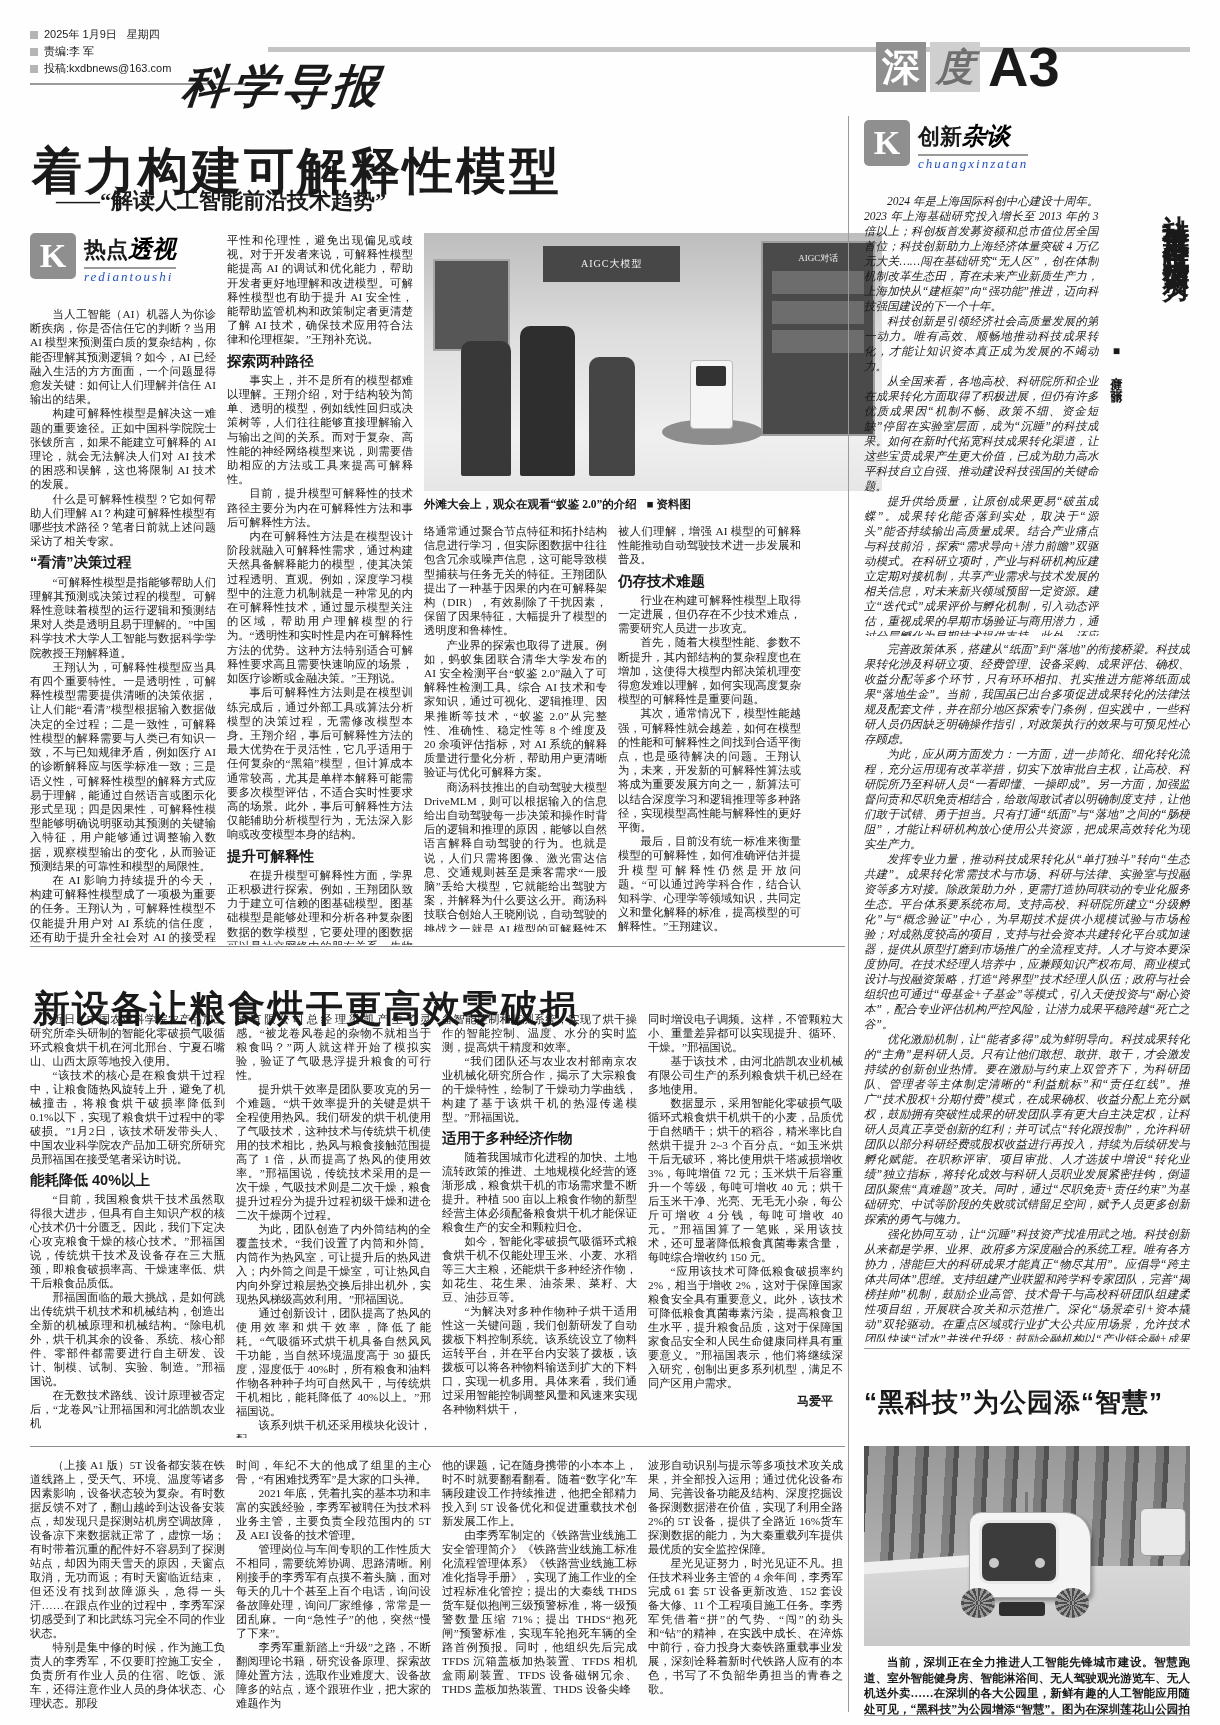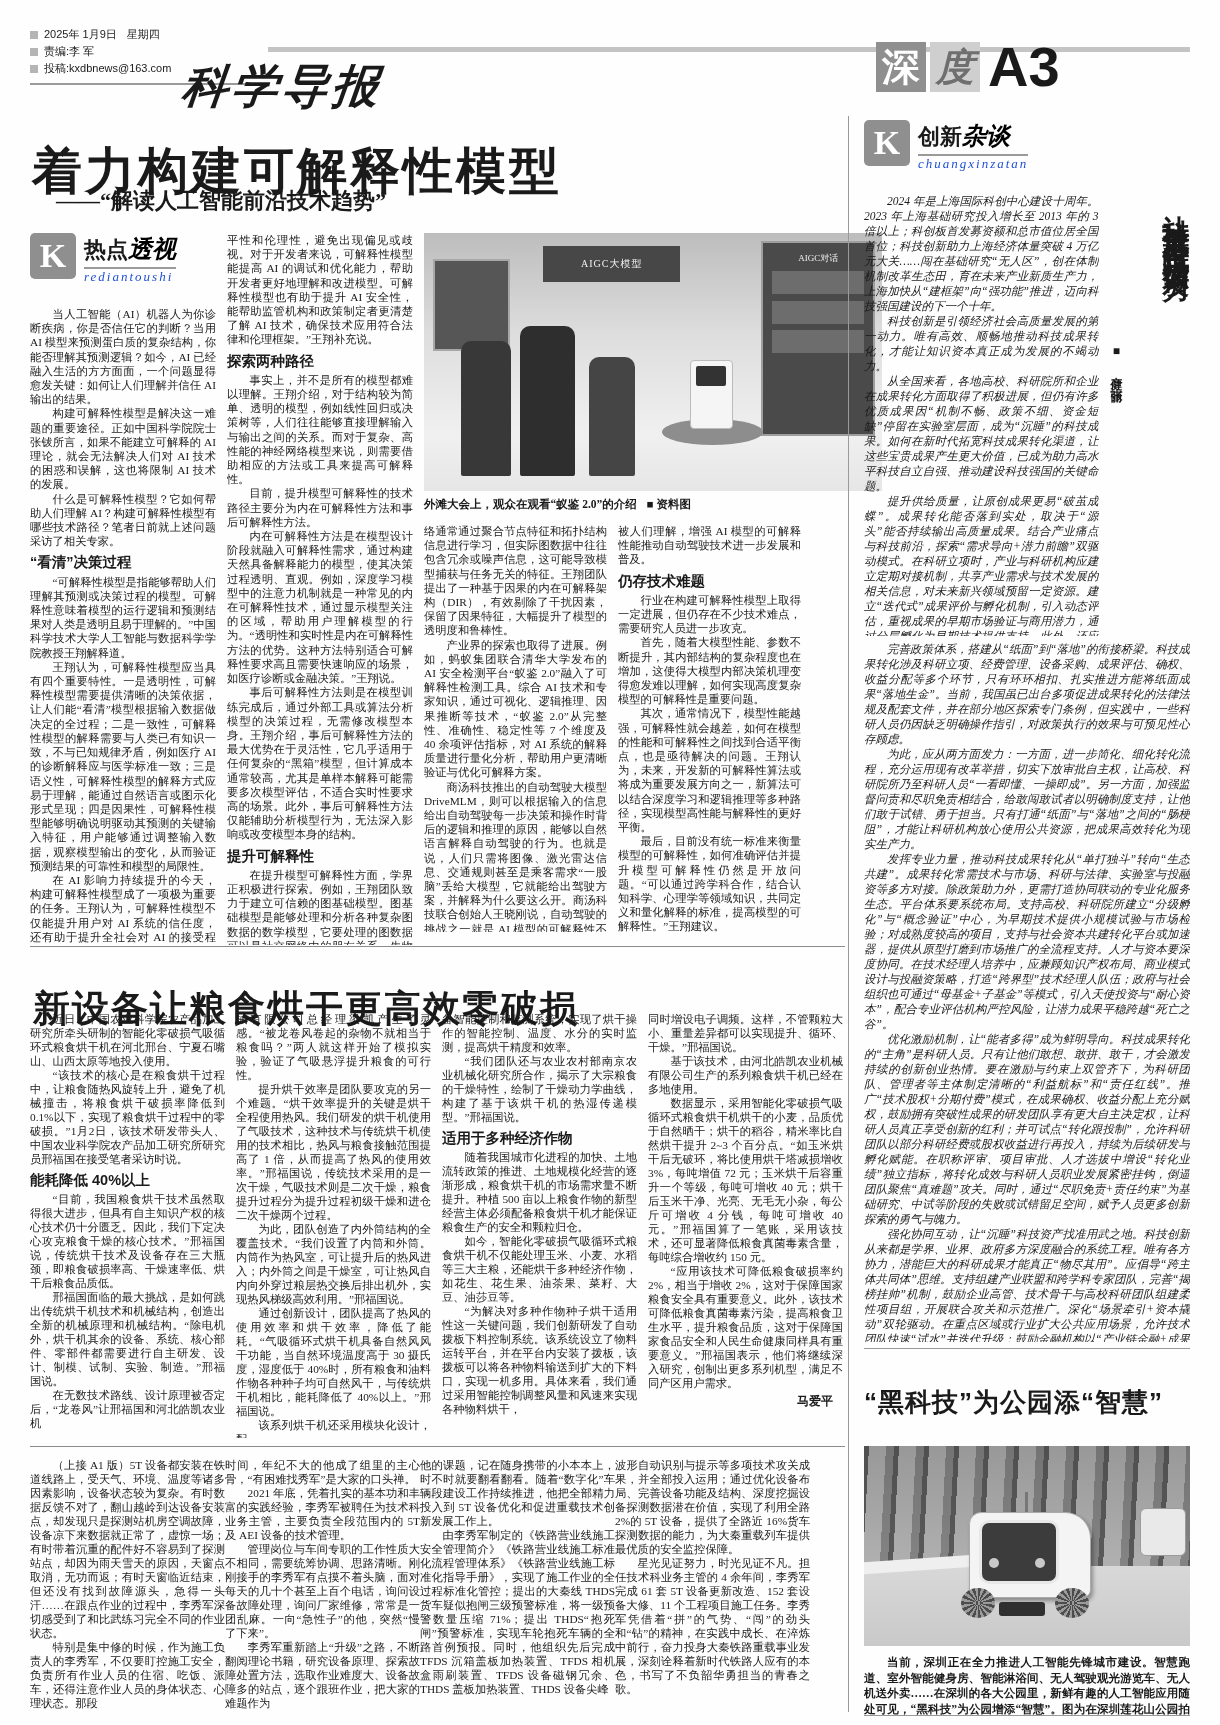--- a/index.html
+++ b/index.html
@@ -69,21 +69,21 @@
   .v-divider{position:absolute;left:848px;top:116px;width:1px;height:1596px;background:#9a9a9a;}
 
   
   .grain-headline{position:absolute;left:33px;top:953px;font-family:"Liberation Sans","DejaVu Sans",sans-serif;
                   font-weight:700;font-size:37px;letter-spacing:2px;}
   .grain-body{position:absolute;left:30px;top:1012px;width:815px;height:426px;display:flex;gap:11px;}
   .grain-body .gcol{width:195px;height:100%;}
   .grain-body .coltext, .rail-body .coltext{line-height:14px;}
 
   
-  .rail-body{position:absolute;left:30px;top:1458px;width:815px;height:254px;display:flex;align-items:center;}
+  .rail-body{position:absolute;left:30px;top:1458px;width:815px;height:254px;display:flex;gap:11px;align-items:center;}
   .rail-body .gcol{width:195px;height:100%;}
 
   
   .innov{position:absolute;left:864px;top:120px;width:326px;}
   .innov-top{display:flex;gap:6px;height:442px;}
   .innov-narrow{width:236px;height:100%;}
   .innov .coltext{font-style:italic;font-size:11.5px;line-height:15px;}
   .innov-byline{width:20px;writing-mode:vertical-rl;font-size:12px;font-weight:700;padding-top:150px;
                 font-style:normal;letter-spacing:3px;}
   .innov-vhead{width:60px;writing-mode:vertical-rl;font-family:"Liberation Sans","DejaVu Sans",sans-serif;
@@ -191,21 +191,21 @@
             <div class="face"></div>
           </div>
       </div>
       <div class="ai-caption">
         <span>外滩大会上，观众在观看“蚁鉴 2.0”的介绍</span>
         <span>■ 资料图</span>
       </div>
       <div class="ai-lower">
         <div class="ai-col coltext">
             <p class="noindent">络通常通过聚合节点特征和拓扑结构信息进行学习，但实际图数据中往往包含冗余或噪声信息，这可能导致模型捕获与任务无关的特征。王翔团队提出了一种基于因果的内在可解释架构（DIR），有效剔除了干扰因素，保留了因果特征，大幅提升了模型的透明度和鲁棒性。</p>
-            <p>产业界的探索也取得了进展。例如，蚂蚁集团联合清华大学发布的 AI 安全检测平台“蚁鉴 2.0”融入了可解释性检测工具。综合 AI 技术和专家知识，通过可视化、逻辑推理、因果推断等技术，“蚁鉴 2.0”从完整性、准确性、稳定性等 7 个维度及 40 余项评估指标，对 AI 系统的解释质量进行量化分析，帮助用户更清晰验证与优化可解释方案。</p>
+            <p>产业界的探索也取得了进展。例如，蚂蚁集团联合清华大学发布的 AI 安全检测平台“蚁鉴 2.0”融入了可解释性检测工具。综合 AI 技术和专家知识，通过可视化、逻辑推理、因果推断等技术，“蚁鉴 2.0”从完整性、准确性、稳定性等 8 个维度及 20 余项评估指标，对 AI 系统的解释质量进行量化分析，帮助用户更清晰验证与优化可解释方案。</p>
             <p>商汤科技推出的自动驾驶大模型 DriveMLM，则可以根据输入的信息给出自动驾驶每一步决策和操作时背后的逻辑和推理的原因，能够以自然语言解释自动驾驶的行为。也就是说，人们只需将图像、激光雷达信息、交通规则甚至是乘客需求“一股脑”丢给大模型，它就能给出驾驶方案，并解释为什么要这么开。商汤科技联合创始人王晓刚说，自动驾驶的挑战之一就是 AI 模型的可解释性不高，决策过程难以</p>
           </div>
         <div class="ai-col coltext">
           <div>
               <p class="noindent">被人们理解，增强 AI 模型的可解释性能推动自动驾驶技术进一步发展和普及。</p>
               <h4 class="subhead">仍存技术难题</h4>
               <p>行业在构建可解释性模型上取得一定进展，但仍存在不少技术难点，需要研究人员进一步攻克。</p>
               <p>首先，随着大模型性能、参数不断提升，其内部结构的复杂程度也在增加，这使得大模型内部决策机理变得愈发难以理解，如何实现高度复杂模型的可解释性是重要问题。</p>
               <p>其次，通常情况下，模型性能越强，可解释性就会越差，如何在模型的性能和可解释性之间找到合适平衡点，也是亟待解决的问题。王翔认为，未来，开发新的可解释性算法或将成为重要发展方向之一，新算法可以结合深度学习和逻辑推理等多种路径，实现模型高性能与解释性的更好平衡。</p>
               <p>最后，目前没有统一标准来衡量模型的可解释性，如何准确评估并提升模型可解释性仍然是开放问题。“可以通过跨学科合作，结合认知科学、心理学等领域知识，共同定义和量化解释的标准，提高模型的可解释性。”王翔建议。</p>

